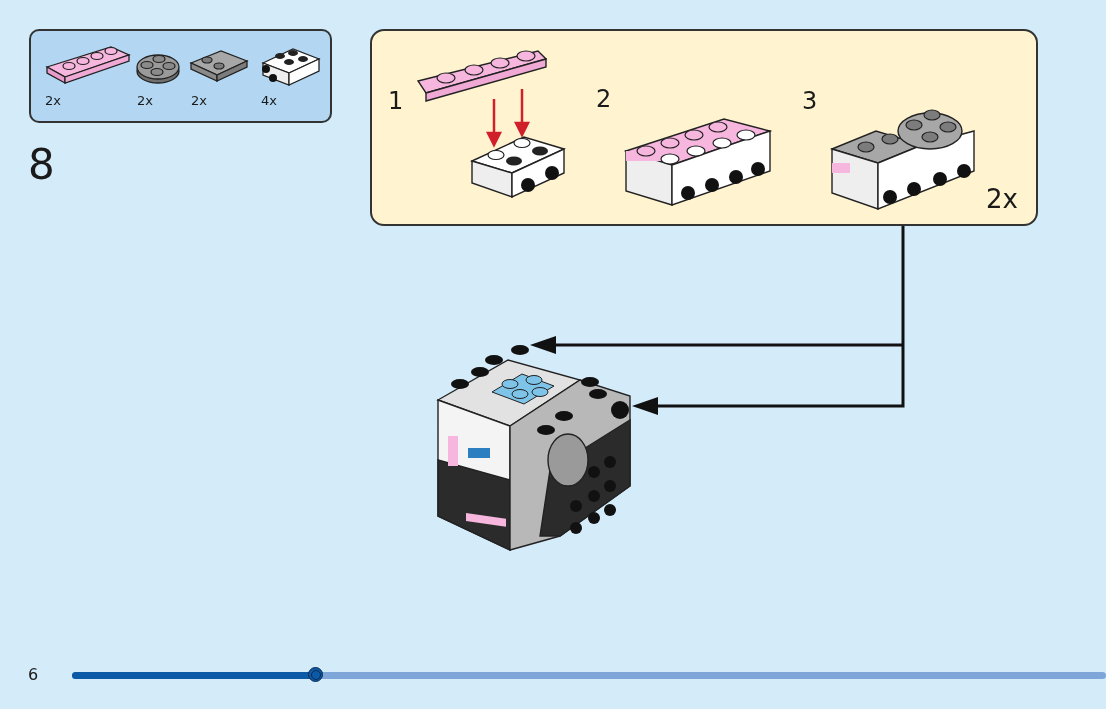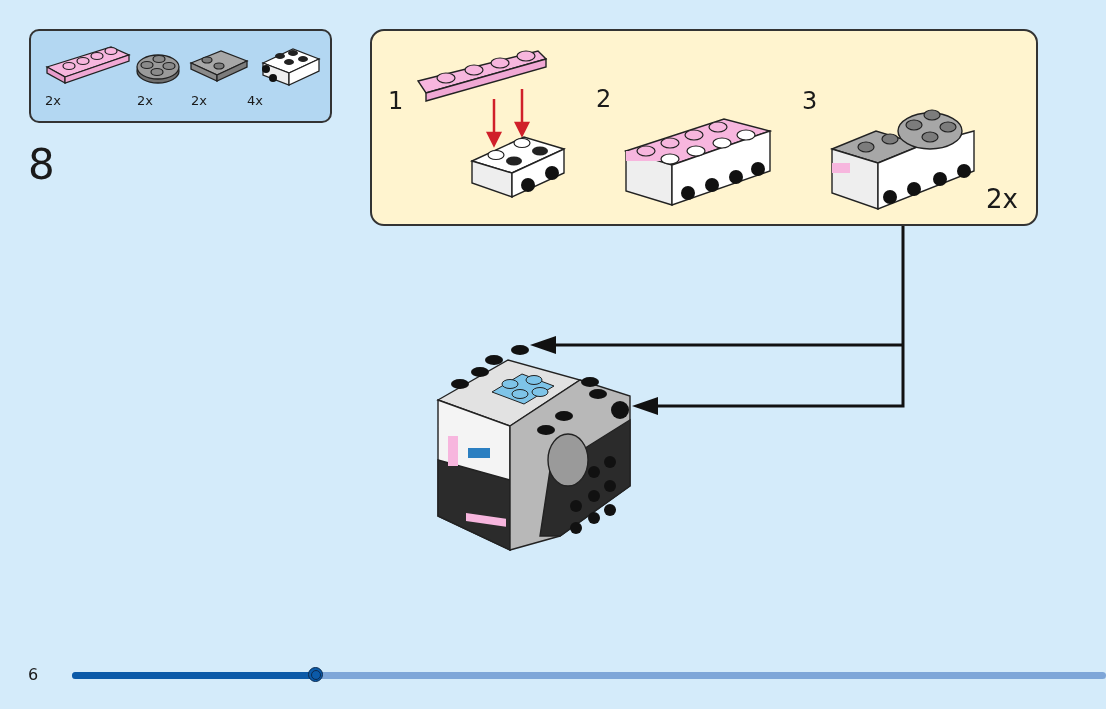--- a/index.html
+++ b/index.html
@@ -66,21 +66,21 @@
         <ellipse cx="21" cy="11" rx="5" ry="3"></ellipse>
         <ellipse cx="34" cy="8" rx="5" ry="3"></ellipse>
         <ellipse cx="30" cy="17" rx="5" ry="3"></ellipse>
         <ellipse cx="44" cy="14" rx="5" ry="3"></ellipse>
       </g>
     <g fill="#111">
         <circle cx="7" cy="24" r="4"></circle>
         <circle cx="14" cy="33" r="4"></circle>
       </g>
   </svg>
-  <div class="qty" style="left:216px">4x</div>
+  <div class="qty" style="left:230px">4x</div>
 </div>
 
 <div class="step-num">8</div>
 
 <div class="sub-box">
   <div class="sub-label" style="left:16px;top:56px">1</div>
   <div class="sub-label" style="left:224px;top:54px">2</div>
   <div class="sub-label" style="left:430px;top:56px">3</div>
   <div class="mult">2x</div>
 

